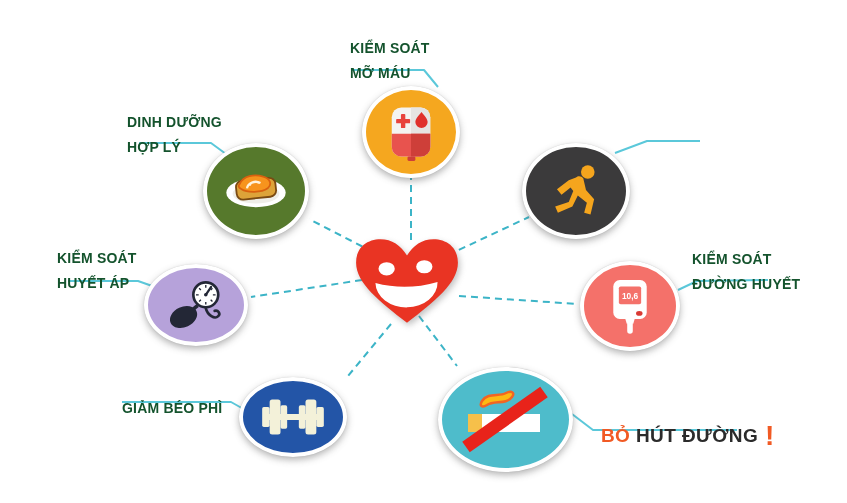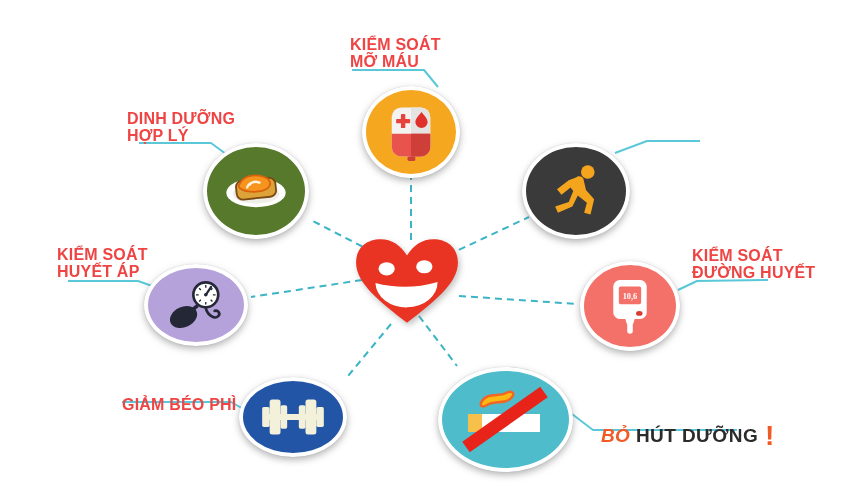--- a/index.html
+++ b/index.html
@@ -3,38 +3,38 @@
 <meta charset="utf-8">
 <style>
   html,body{margin:0;padding:0;background:#fff;}
   .stage{position:relative;width:847px;height:503px;background:#fff;overflow:hidden;
          font-family:"Liberation Sans","DejaVu Sans",sans-serif;}
   svg.wires{position:absolute;left:0;top:0;width:847px;height:503px;}
   .heart-wrap{position:absolute;left:351px;top:237px;width:112px;height:88px;
               filter:drop-shadow(2px 3px 3px rgba(120,120,120,.45));}
   .circle{position:absolute;border:4px solid #fff;border-radius:50%;
           box-sizing:content-box;display:flex;align-items:center;justify-content:center;
-          box-shadow:0 3px 7px rgba(90,90,90,.45), 0 0 1px rgba(0,0,0,.2);font-family:Liberation Serif, serif;}
+          box-shadow:0 3px 7px rgba(90,90,90,.45), 0 0 1px rgba(0,0,0,.2);}
   .c1{left:362px;top:86px;width:90px;height:84px;}
   .c2{left:522px;top:143px;width:100px;height:88px;}
   .c3{left:580px;top:261px;width:92px;height:82px;}
   .c4{left:438px;top:367px;width:127px;height:97px;}
   .c5{left:239px;top:377px;width:100px;height:72px;}
   .c6{left:144px;top:264px;width:96px;height:74px;}
   .c7{left:203px;top:143px;width:98px;height:88px;}
-  .label{position:absolute;font-weight:700;font-size:16px;line-height:17px;
-         color:#ef4444;white-space:pre-line;letter-spacing:.2px;}
+  .label{position:absolute;font-weight:700;font-size:14px;line-height:25px;
+         color:#14532d;white-space:pre-line;letter-spacing:.2px;}
   .l1{left:350px;top:36px;}
   .l2{left:628px;top:106px;}
   .l3{left:692px;top:247px;}
   .l5{left:122px;top:384px;margin-top:12px;}
   .l6{left:57px;top:246px;}
   .l7{left:127px;top:110px;}
   .l4{left:601px;top:400px;font-size:19px;line-height:24px;color:#2B2B2B;letter-spacing:.4px;}
-  .l4 .accent{color:#F15A24;font-style:italic;}
+  .l4 .accent{color:#F15A24;}
   .l4 .bang{color:#F15A24;font-size:28px;font-weight:800;margin-left:7px;vertical-align:-3px;}
 </style>
 </head>
 <body>
 
 <div class="stage">
 
   <svg class="wires" viewBox="0 0 847 503">
     <g stroke="#3CB4C7" stroke-width="2" stroke-dasharray="7 5" fill="none">
       <line x1="411" y1="240" x2="411" y2="176"></line>
@@ -104,21 +104,21 @@
 
   <div class="circle c4" style="background: rgb(78, 188, 203);">
     <svg viewBox="0 0 104 80" width="104" height="80">
       <path d="M28 21 C34 12 45 17 52 13 C58 10 61 13 58 17 C52 25 40 20 33 25 C28 28 25 26 28 21 Z" fill="#FDB913" stroke="#F26522" stroke-width="2.5"></path>
       <rect x="14" y="34" width="14" height="18" fill="#F6C04A"></rect>
       <rect x="28" y="34" width="58" height="18" fill="#fff"></rect>
       <line x1="90" y1="12" x2="12" y2="67" stroke="#E8231A" stroke-width="13"></line>
     </svg>
   </div>
   <div class="label l4">
-    <span class="accent">BỎ</span><span> HÚT DƯỠNG</span><span class="bang">!</span>
+    <span class="accent">BỎ</span><span> HÚT ĐƯỜNG</span><span class="bang">!</span>
   </div>
 
   <div class="circle c5" style="background: rgb(35, 85, 167);">
     <svg viewBox="0 0 96 72" width="80" height="60">
       <g fill="#F3F1D9">
         <rect x="16" y="32.5" width="64" height="7" rx="2"></rect>
         <rect x="20" y="15" width="13" height="42" rx="3"></rect>
         <rect x="11" y="24" width="9" height="24" rx="2"></rect>
         <rect x="33" y="22" width="8" height="28" rx="2"></rect>
         <rect x="63" y="15" width="13" height="42" rx="3"></rect>

